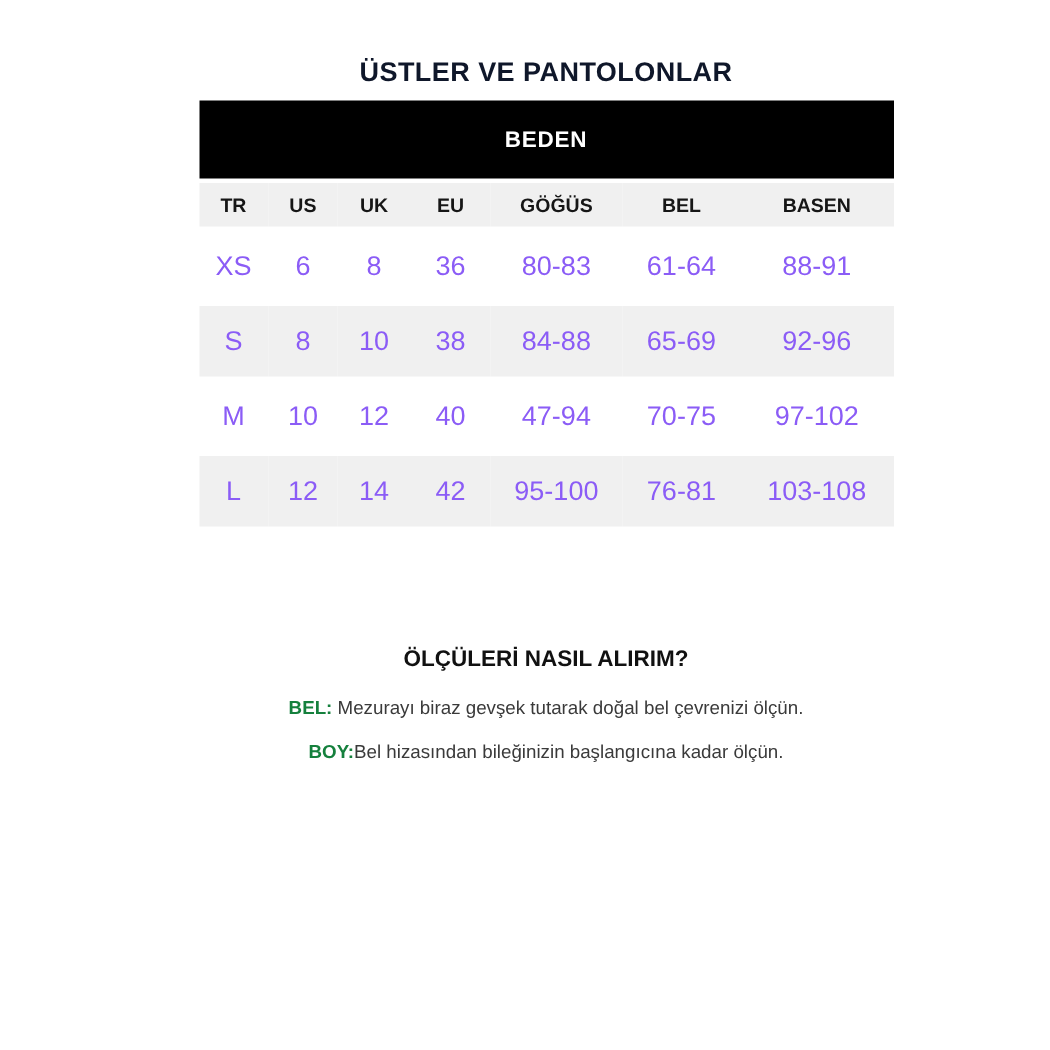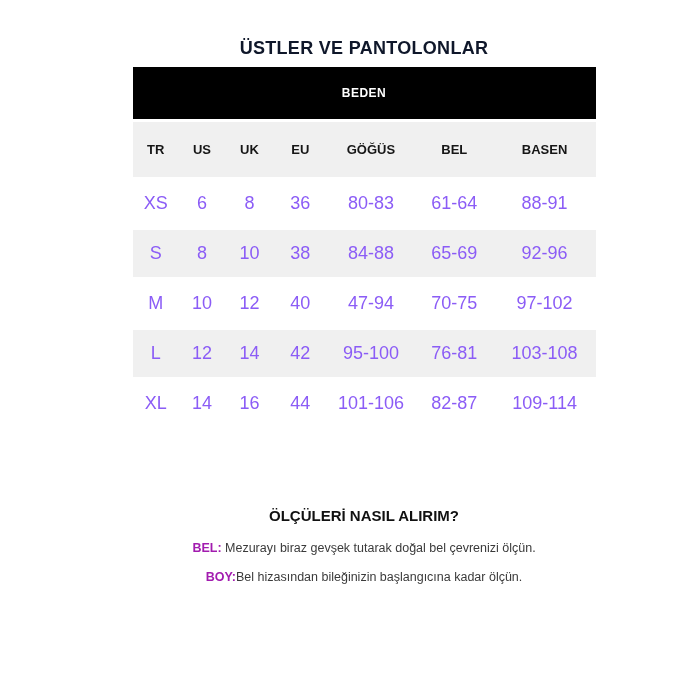--- a/index.html
+++ b/index.html
@@ -35,27 +35,27 @@
   }
   table.size-table td {
     text-align: center;
     vertical-align: middle;
     padding: 0;
   }
   tr.group-header td {
     background: #000000;
     color: #ffffff;
     height: 52px;
-    font-size: 12px;
+    font-size: 15px;
     font-weight: 700;
     letter-spacing: 0.5px;
   }
   tr.col-header td {
     background: #f0f0f0;
-    height: 55px;
+    height: 29px;
     font-size: 13px;
     font-weight: 700;
     color: #161616;
   }
   tr.data-row td {
     height: 47px;
     font-size: 18px;
     color: #8b5cf6;
   }
   tr.data-row.alt td {
@@ -74,21 +74,21 @@
   }
   .guide-item {
     text-align: center;
     font-size: 12.5px;
     line-height: 29px;
     color: #3a3a3a;
     white-space: pre-wrap;
   }
   .guide-item .label {
     font-weight: 700;
-    color: #a21caf;
+    color: #15803d;
   }
 </style>
 </head>
 <body>
 
 <div class="content">
 
   <div class="page-title">ÜSTLER VE PANTOLONLAR</div>
 
   <table class="size-table">
@@ -144,29 +144,20 @@
       </tr>
       <tr class="data-row alt">
         <td>L</td>
         <td>12</td>
         <td>14</td>
         <td>42</td>
         <td>95-100</td>
         <td>76-81</td>
         <td>103-108</td>
       </tr>
-      <tr class="data-row">
-        <td>XL</td>
-        <td>14</td>
-        <td>16</td>
-        <td>44</td>
-        <td>101-106</td>
-        <td>82-87</td>
-        <td>109-114</td>
-      </tr>
     </tbody>
   </table>
 
   <div class="guide-heading">ÖLÇÜLERİ NASIL ALIRIM?</div>
 
   <div class="guide-items">
     <div class="guide-item"><span class="label">BEL:</span><span> Mezurayı biraz gevşek tutarak doğal bel çevrenizi ölçün.</span></div>
     <div class="guide-item"><span class="label">BOY:</span><span>Bel hizasından bileğinizin başlangıcına kadar ölçün.</span></div>
   </div>
 

